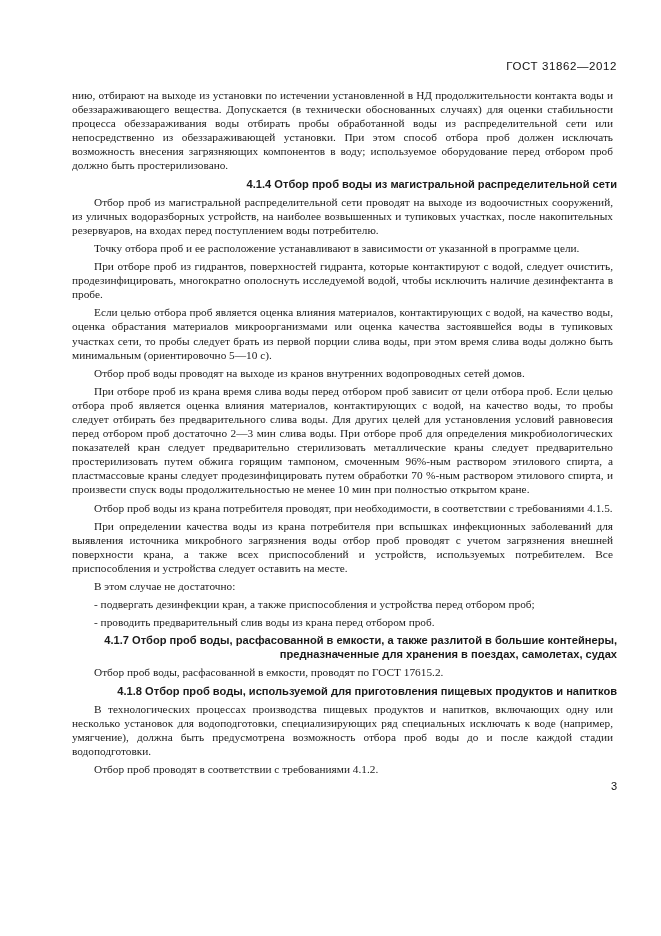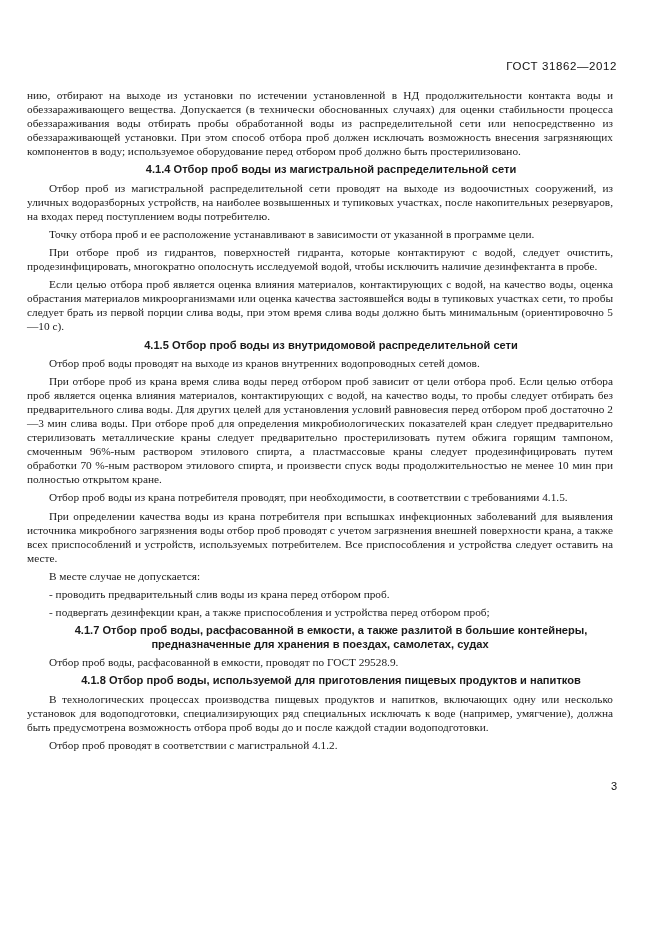--- a/index.html
+++ b/index.html
@@ -14,21 +14,21 @@
     color: #1a1a1a;
     position: relative;
     overflow: hidden;
   }
   .page {
     position: absolute;
     left: 0; top: 0;
     width: 661px;
     height: 836px;
     box-sizing: border-box;
-    padding: 60px 44px 40px 23px;
+    padding: 60px 44px 40px 68px;
   }
   .header {
     text-align: right;
     font-family: "Liberation Sans", sans-serif;
     font-size: 11.5px;
     letter-spacing: 0.6px;
     color: #111;
     margin-bottom: 14px;
     height: 14px;
   }
@@ -48,21 +48,21 @@
   }
   p.noindent {
     text-indent: 0;
   }
   .clause-head {
     font-family: "Liberation Sans", sans-serif;
     font-weight: bold;
     font-size: 11.1px;
     line-height: 14.1px;
     text-indent: 22px;
-    text-align: center;
+    text-align: right;
     margin: 0;
   }
   .dash-list {
     text-indent: 0;
     padding-left: 22px;
   }
   .footer-page {
     position: absolute;
     right: 44px;
     bottom: 44px;
@@ -80,30 +80,29 @@
     <span>ГОСТ 31862—2012</span>
   </div>
 
   <div class="body-text" id="content">
       <p class="noindent">нию, отбирают на выходе из установки по истечении установленной в НД продолжительности контакта воды и обеззараживающего вещества. Допускается (в технически обоснованных случаях) для оценки стабильности процесса обеззараживания воды отбирать пробы обработанной воды из распределительной сети или непосредственно из обеззараживающей установки. При этом способ отбора проб должен исключать возможность внесения загрязняющих компонентов в воду; используемое оборудование перед отбором проб должно быть простерилизовано.</p>
       <p class="clause-head">4.1.4  Отбор проб воды из магистральной распределительной сети</p>
       <p class="indent">Отбор проб из магистральной распределительной сети проводят на выходе из водоочистных сооружений, из уличных водоразборных устройств, на наиболее возвышенных и тупиковых участках, после накопительных резервуаров, на входах перед поступлением воды потребителю.</p>
       <p class="indent">Точку отбора проб и ее расположение устанавливают в зависимости от указанной в программе цели.</p>
       <p class="indent">При отборе проб из гидрантов, поверхностей гидранта, которые контактируют с водой, следует очистить, продезинфицировать, многократно ополоснуть исследуемой водой, чтобы исключить наличие дезинфектанта в пробе.</p>
       <p class="indent">Если целью отбора проб является оценка влияния материалов, контактирующих с водой, на качество воды, оценка обрастания материалов микроорганизмами или оценка качества застоявшейся воды в тупиковых участках сети, то пробы следует брать из первой порции слива воды, при этом время слива воды должно быть минимальным (ориентировочно 5—10 с).</p>
-      <p class="clause-head">4.1.5  Отбор проб воды из внутридомовой распределительной сети</p>
       <p class="indent">Отбор проб воды проводят на выходе из кранов внутренних водопроводных сетей домов.</p>
       <p class="indent">При отборе проб из крана время слива воды перед отбором проб зависит от цели отбора проб. Если целью отбора проб является оценка влияния материалов, контактирующих с водой, на качество воды, то пробы следует отбирать без предварительного слива воды. Для других целей для установления условий равновесия перед отбором проб достаточно 2—3 мин слива воды. При отборе проб для определения микробиологических показателей кран следует предварительно стерилизовать металлические краны следует предварительно простерилизовать путем обжига горящим тампоном, смоченным 96%-ным раствором этилового спирта, а пластмассовые краны следует продезинфицировать путем обработки 70 %-ным раствором этилового спирта, и произвести спуск воды продолжительностью не менее 10 мин при полностью открытом кране.</p>
       <p class="indent">Отбор проб воды из крана потребителя проводят, при необходимости, в соответствии с требованиями 4.1.5.</p>
       <p class="indent">При определении качества воды из крана потребителя при вспышках инфекционных заболеваний для выявления источника микробного загрязнения воды отбор проб проводят с учетом загрязнения внешней поверхности крана, а также всех приспособлений и устройств, используемых потребителем. Все приспособления и устройства следует оставить на месте.</p>
-      <p class="indent">В месте случае не допускается:</p>
+      <p class="indent">В этом случае не достаточно:</p>
+      <p class="dash-list">- подвергать дезинфекции кран, а также приспособления и устройства перед отбором проб;</p>
       <p class="dash-list">- проводить предварительный слив воды из крана перед отбором проб.</p>
-      <p class="dash-list">- подвергать дезинфекции кран, а также приспособления и устройства перед отбором проб;</p>
       <p class="clause-head">4.1.7  Отбор проб воды, расфасованной в емкости, а также разлитой в большие контейнеры, предназначенные для хранения в поездах, самолетах, судах</p>
-      <p class="indent">Отбор проб воды, расфасованной в емкости, проводят по ГОСТ 29528.9.</p>
+      <p class="indent">Отбор проб воды, расфасованной в емкости, проводят по ГОСТ 17615.2.</p>
       <p class="clause-head">4.1.8  Отбор проб воды, используемой для приготовления пищевых продуктов и напитков</p>
       <p class="indent">В технологических процессах производства пищевых продуктов и напитков, включающих одну или несколько установок для водоподготовки, специализирующих ряд специальных исключать к воде (например, умягчение), должна быть предусмотрена возможность отбора проб воды до и после каждой стадии водоподготовки.</p>
-      <p class="indent">Отбор проб проводят в соответствии с магистральной 4.1.2.</p>
+      <p class="indent">Отбор проб проводят в соответствии с требованиями 4.1.2.</p>
     </div>
 
   <div class="footer-page">3</div>
 
 </div>
 
 </body></html>

